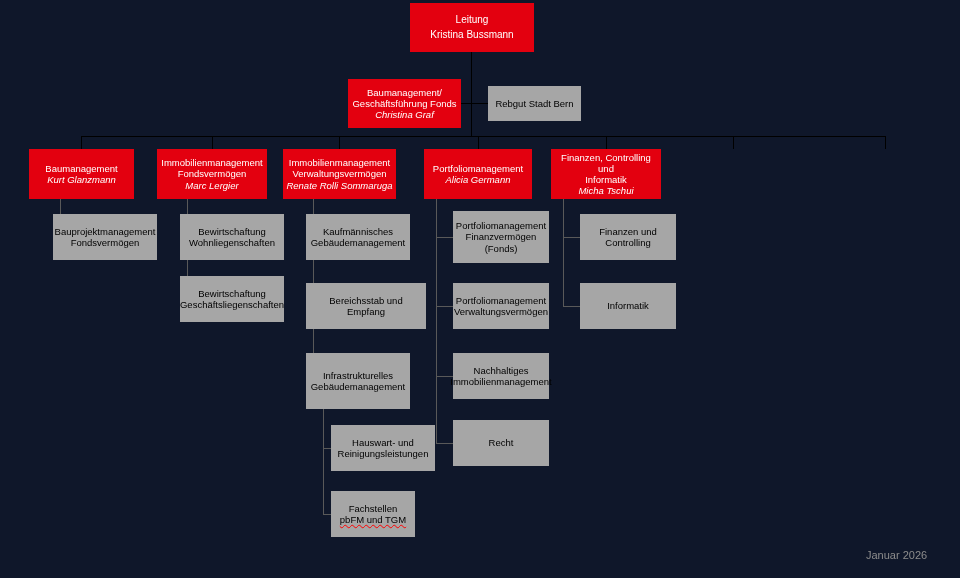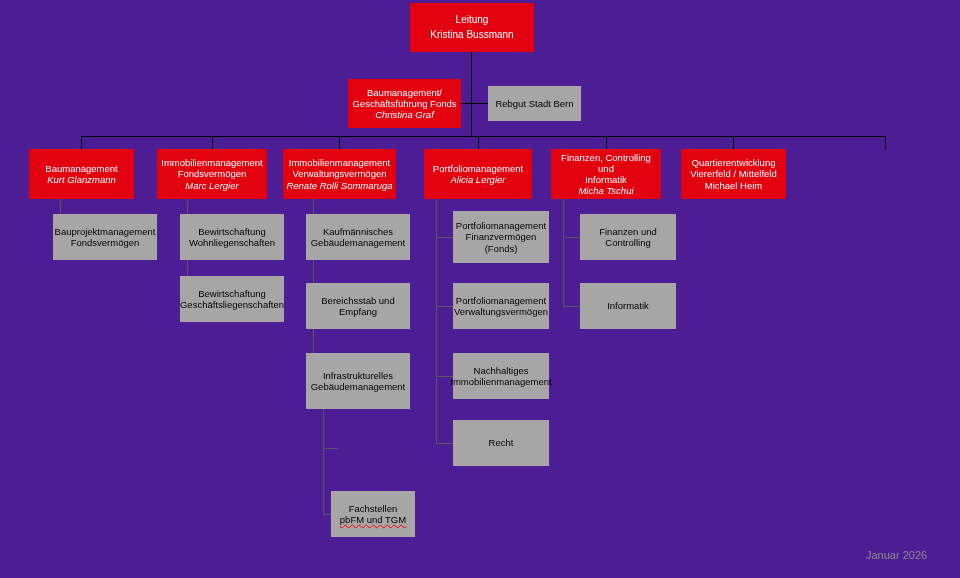--- a/index.html
+++ b/index.html
@@ -7,21 +7,21 @@
     padding: 0;
     background: #ffffff;
   }
   body {
     font-family: "Liberation Sans", sans-serif;
   }
   #chart {
     position: relative;
     width: 960px;
     height: 578px;
-    background: #4c1d95;
+    background: #0f172a;
     overflow: hidden;
     text-decoration: underline;
   }
   .node {
     position: absolute;
     box-sizing: border-box;
     display: flex;
     flex-direction: column;
     align-items: center;
     justify-content: center;
@@ -154,34 +154,29 @@
   </div>
 
   <div class="node red" style="left:283px; top:149px; width:113px; height:50px;">
     <div class="title">Immobilienmanagement
 Verwaltungsvermögen</div>
     <div class="person">Renate Rolli Sommaruga</div>
   </div>
 
   <div class="node red" style="left:424px; top:149px; width:108px; height:50px;">
     <div class="title">Portfoliomanagement</div>
-    <div class="person">Alicia Lergier</div>
+    <div class="person">Alicia Germann</div>
   </div>
 
   <div class="node red" style="left:551px; top:149px; width:110px; height:50px;">
     <div class="title">Finanzen, Controlling und
 Informatik</div>
     <div class="person">Micha Tschui</div>
   </div>
 
-  <div class="node red" style="left:681px; top:149px; width:105px; height:50px;">
-    <div class="title">Quartierentwicklung
-Viererfeld / Mittelfeld</div>
-    <div class="person upright">Michael Heim</div>
-  </div>
 
 
   <div class="node gray" style="left:53px; top:214px; width:104px; height:46px;">
     <div class="title">Bauprojektmanagement
 Fondsvermögen</div>
   </div>
 
   <div class="node gray" style="left:180px; top:214px; width:104px; height:46px;">
     <div class="title">Bewirtschaftung
 Wohnliegenschaften</div>
@@ -190,30 +185,34 @@
   <div class="node gray" style="left:180px; top:276px; width:104px; height:46px;">
     <div class="title">Bewirtschaftung
 Geschäftsliegenschaften</div>
   </div>
 
   <div class="node gray" style="left:306px; top:214px; width:104px; height:46px;">
     <div class="title">Kaufmännisches
 Gebäudemanagement</div>
   </div>
 
-  <div class="node gray" style="left:306px; top:283px; width:104px; height:46px;justify-content:center;">
+  <div class="node gray" style="left:306px; top:283px; width:120px; height:46px;justify-content:center;">
     <div class="title">Bereichsstab und
 Empfang</div>
   </div>
 
   <div class="node gray" style="left:306px; top:353px; width:104px; height:56px;">
     <div class="title">Infrastrukturelles
 Gebäudemanagement</div>
   </div>
 
+  <div class="node gray" style="left:331px; top:425px; width:104px; height:46px;">
+    <div class="title">Hauswart- und
+Reinigungsleistungen</div>
+  </div>
 
   <div class="node gray" style="left:331px; top:491px; width:84px; height:46px;">
     <div class="title">Fachstellen<br><span class="spell">pbFM und TGM</span></div>
   </div>
 
   <div class="node gray" style="left:453px; top:211px; width:96px; height:52px;">
     <div class="title">Portfoliomanagement
 Finanzvermögen
 (Fonds)</div>
   </div>

